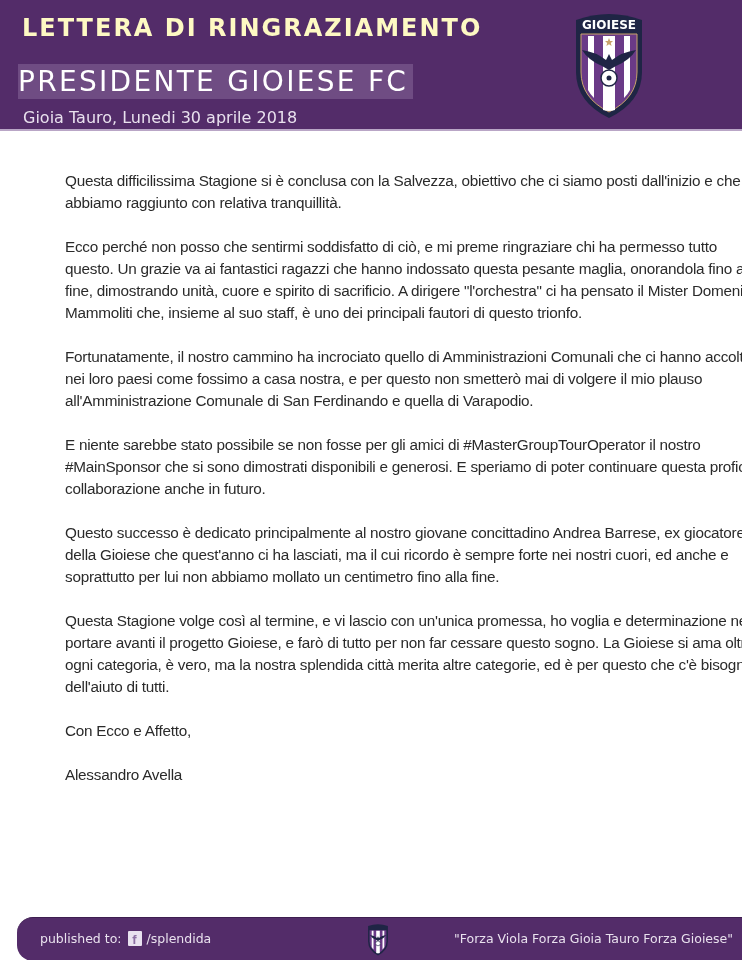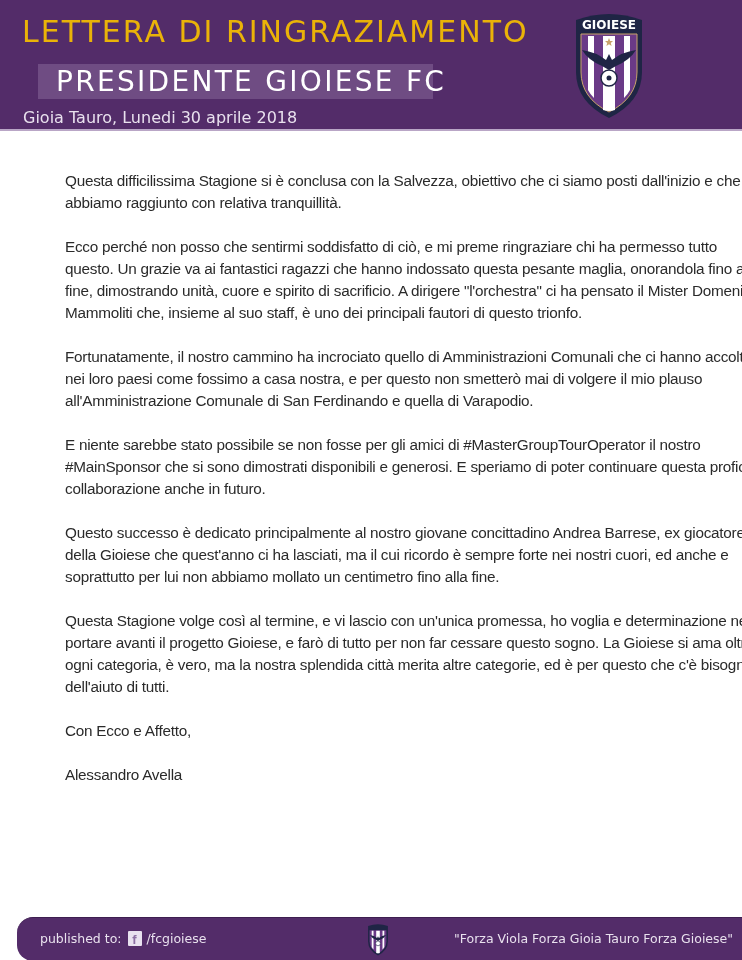--- a/index.html
+++ b/index.html
@@ -8,32 +8,31 @@
     background: #ffffff;
     font-family: "Liberation Sans", sans-serif;
   }
   .header {
     position: absolute; left: 0; top: 0; width: 742px; height: 129px;
     background: #532c69;
     border-bottom: 2px solid #b9a6c6;
   }
   .title {
     position: absolute; left: 22px; top: 14px;
-    color: #eab308; font-size: 30px; letter-spacing: 2px;
-    font-family: "DejaVu Sans", sans-serif; font-weight: normal;
+    color: #fef9c3; font-size: 24px; letter-spacing: 2px;
+    font-family: "DejaVu Sans", sans-serif; font-weight: bold;
     white-space: nowrap;
   }
   .subtitle {
     position: absolute; left: 18px; top: 64px; height: 35px; width: 395px;
     background: #6f4c83;
     color: #ffffff; font-size: 28px; letter-spacing: 2.3px;
     font-family: "DejaVu Sans", sans-serif;
-    line-height: 35px; padding-left: 18px; box-sizing: border-box;
+    line-height: 35px; padding-left: 0; box-sizing: border-box;
     white-space: nowrap;
-    margin-left: 20px;
   }
   .dateline {
     position: absolute; left: 23px; top: 108px;
     color: #e9e1ee; font-size: 16px; white-space: nowrap;
     font-family: "DejaVu Sans", sans-serif;
   }
   .crest {
     position: absolute; left: 572px; top: 10px; width: 74px; height: 110px;
   }
   .content {
@@ -101,21 +100,21 @@
   <p>Questo successo è dedicato principalmente al nostro giovane concittadino Andrea Barrese, ex giocatore della Gioiese che quest'anno ci ha lasciati, ma il cui ricordo è sempre forte nei nostri cuori, ed anche e soprattutto per lui non abbiamo mollato un centimetro fino alla fine.</p>
   <p>Questa Stagione volge così al termine, e vi lascio con un'unica promessa, ho voglia e determinazione nel portare avanti il progetto Gioiese, e farò di tutto per non far cessare questo sogno. La Gioiese si ama oltre ogni categoria, è vero, ma la nostra splendida città merita altre categorie, ed è per questo che c'è bisogno dell'aiuto di tutti.</p>
   <p>Con Ecco e Affetto,</p>
   <p class="tight">Alessandro Avella</p>
 </div>
 
 <div class="footer">
   <div class="pub">
     <span>published to:</span>
     <span class="fb-icon">f</span>
-    <span>/fcgioiese</span>
+    <span>/splendida</span>
   </div>
 
   <svg class="mini-crest" viewBox="0 0 74 110">
     <path d="M4 10 Q37 -2 70 10 L70 62 Q70 92 37 108 Q4 92 4 62 Z" fill="#1f2545"></path>
     <path d="M9 24 L65 24 L65 62 Q65 88 37 102 Q9 88 9 62 Z" fill="#6a3a87"></path>
     <path d="M16 26 L22 26 L22 88 Q18 84 16 80 Z" fill="#ffffff"></path>
     <path d="M52 26 L58 26 L58 80 Q56 84 52 88 Z" fill="#ffffff"></path>
     <path d="M31 26 L43 26 L43 100 Q37 102 31 100 Z" fill="#ffffff"></path>
     <path d="M10 40 Q24 42 34 50 L37 44 L40 50 Q50 42 64 40 Q58 50 44 56 L37 60 L30 56 Q16 50 10 40 Z" fill="#1f2545"></path>
     <circle cx="37" cy="68" r="8" fill="#ffffff" stroke="#1f2545" stroke-width="2"></circle>

